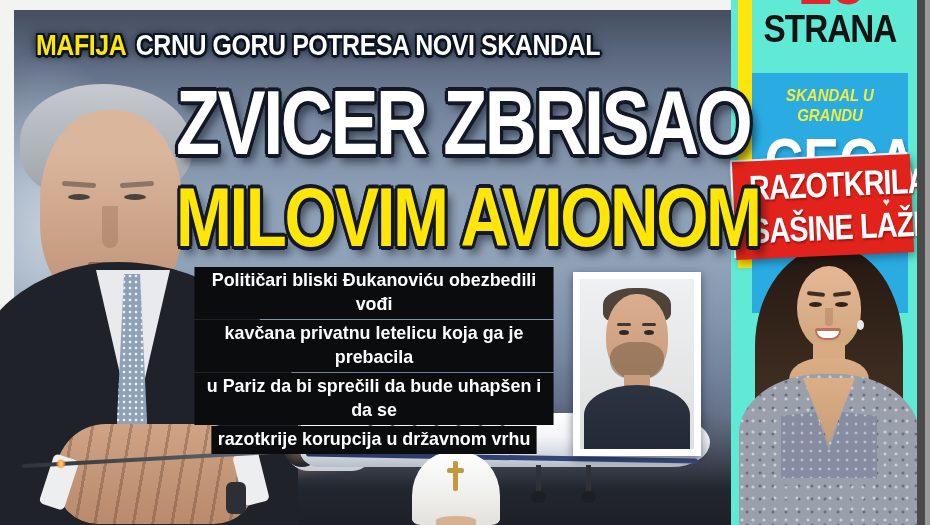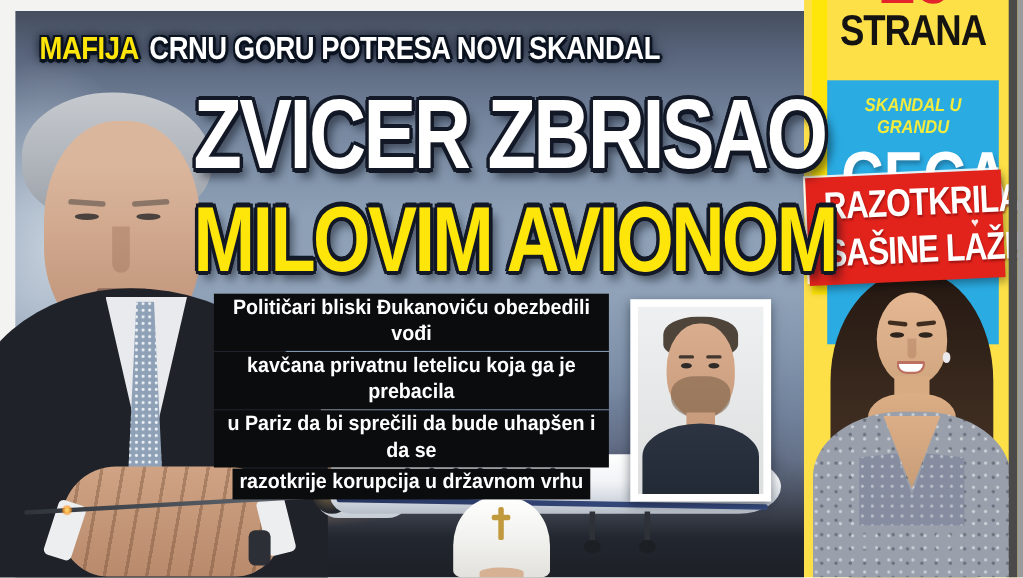--- a/index.html
+++ b/index.html
@@ -124,21 +124,21 @@
       0 -4px 0 #121826,0 4px 0 #121826,-4px 0 0 #121826,4px 0 0 #121826,7px 8px 10px rgba(5,10,20,.55);}
   .hl1{top:74px;font-size:90px;line-height:98px;color:#ffffff;}
   .hl2{top:168px;font-size:84px;line-height:98px;color:#ffe60a;}
   .deck{position:absolute;left:183px;top:267px;width:382px;z-index:8;text-align:center;
     transform:scaleX(.94);transform-origin:center;}
   .deck-line{margin:0 0 1px 0;}
   .deck-line span{display:inline-block;background:#0b0c0e;color:#fff;font-weight:bold;
     font-size:19px;line-height:24px;padding:1px 7px 3px;}
 
   
-  .sidebar{position:absolute;left:731px;top:0;width:196px;height:525px;background:#fde047;z-index:3;}
+  .sidebar{position:absolute;left:731px;top:0;width:196px;height:525px;background:#5eead4;z-index:3;}
   .strip-yellow{position:absolute;left:7px;top:0;width:14px;height:268px;background:#ffe60a;}
   .pages-num{position:absolute;left:24px;top:-48px;width:150px;text-align:center;
     font-size:62px;line-height:62px;font-weight:900;color:#e3242b;letter-spacing:-2px;}
   .pages-label{position:absolute;left:24px;top:6px;width:150px;text-align:center;
     font-size:35px;font-weight:900;color:#141312;letter-spacing:-1px;
     transform:scaleX(.95) scaleY(1.12);transform-origin:center top;}
   .blue-box{position:absolute;left:21px;top:73px;width:156px;height:240px;background:#2aace3;}
   .side-kicker{margin-top:13px;text-align:center;font-style:italic;font-size:17px;font-weight:900;
     color:#f3ec3c;transform:scaleX(.88);transform-origin:center;}
   .side-name{margin-top:2px;text-align:center;font-size:64px;line-height:64px;font-weight:900;color:#fff;

